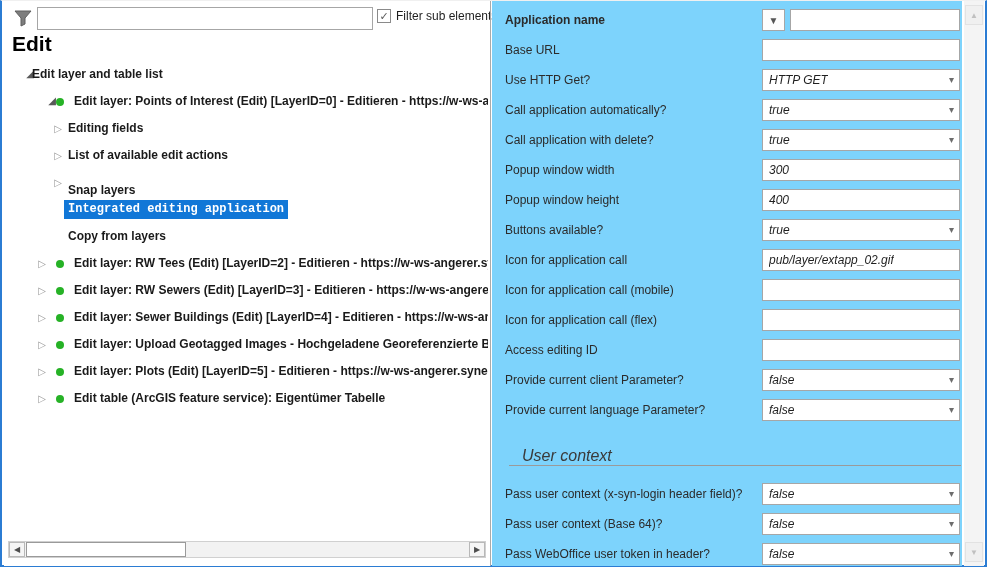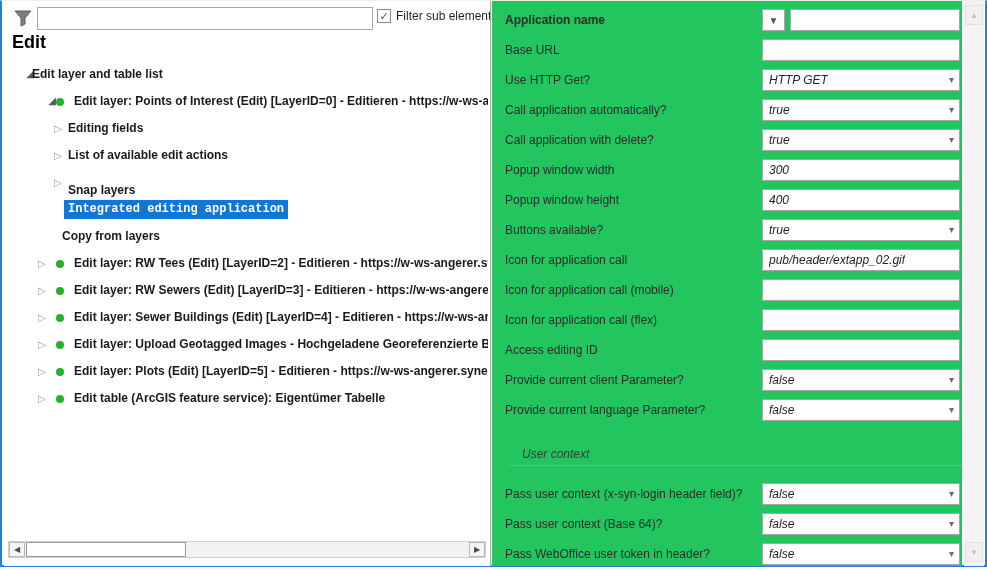--- a/index.html
+++ b/index.html
@@ -15,50 +15,50 @@
   .filter-input {
     position:absolute; left:33px; top:6px; width:336px; height:23px;
     border:1px solid #a6a6a6; font:12px "Liberation Sans",sans-serif; padding:0 5px; color:#222; outline:none;
   }
   .chk-wrap { position:absolute; left:373px; top:8px; display:flex; align-items:center; gap:5px; }
   .chk-box {
     width:14px; height:14px; border:1px solid #8a8a8a; background:#fff; display:inline-flex;
     align-items:center; justify-content:center; font-size:11px; color:#5a5a5a; line-height:1;
   }
   .chk-label { font-size:12px; color:#1f1f1f; white-space:nowrap; }
-  .page-title { position:absolute; left:8px; top:31px; font-size:18px; font-weight:bold; color:#000; }
+  .page-title { position:absolute; left:8px; top:31px; font-size:21px; font-weight:bold; color:#000; }
   .tree { position:absolute; left:0; top:60px; width:484px; height:476px; overflow:hidden; }
   .tree-row { position:relative; height:27px; display:flex; align-items:center; white-space:nowrap; }
   .tw-glyph { position:absolute; top:0; height:27px; width:16px; display:flex; align-items:center; justify-content:center; }
   .glyph-expanded { font-size:10px; color:#595959; transform:translateY(-1px); }
   .glyph-collapsed { font-size:10px; color:#9a9a9a; }
   .tree-dot { position:absolute; top:10px; width:8px; height:8px; border-radius:50%; }
   .tree-label { position:absolute; top:4px; font-size:12px; font-weight:600; color:#1a1a1a; padding:2px 4px; line-height:15px; }
   .tree-label.selected { background:#1177d7; color:#fff; }
   
   .hscroll { position:absolute; left:4px; top:540px; width:478px; height:17px; background:#f2f2f2; border:1px solid #d0d0d0; }
   .hs-btn { position:absolute; top:0; width:16px; height:15px; background:#f5f5f5; border:1px solid #b8b8b8; color:#4d4d4d; font-size:8px; display:flex; align-items:center; justify-content:center; }
   .hs-left { left:0; }
   .hs-right { right:0; }
   .hs-thumb { position:absolute; left:17px; top:0; width:160px; height:15px; background:#fff; border:1px solid #9a9a9a; }
   
-  .right-panel { position:absolute; left:490px; top:0; width:470px; height:565px; background:#22c55e; }
+  .right-panel { position:absolute; left:490px; top:0; width:470px; height:565px; background:#7dd3fc; }
   .form-row { position:absolute; left:0; width:470px; height:22px; }
   .form-label { position:absolute; left:13px; top:4px; font-size:12px; color:#2b2b2b; white-space:nowrap; }
   .form-label.bold { font-weight:bold; }
   .ctl { position:absolute; left:270px; top:0; width:198px; height:22px; border:1px solid #a6a6a6; background:#fff;
          font:italic 12px "Liberation Sans",sans-serif; color:#1f1f1f; padding:0 6px; display:flex; align-items:center; }
   .ctl.is-input { font-style:italic; }
   .ctl .val { overflow:hidden; white-space:nowrap; }
   .ctl .dd-arrow { position:absolute; right:5px; top:4px; font-size:10px; color:#6d6d6d; font-style:normal; }
   .combo-btn { position:absolute; left:270px; top:0; width:23px; height:22px; border:1px solid #a6a6a6; background:#fdfdfd;
                display:flex; align-items:center; justify-content:center; font-size:10px; color:#555; }
   .ctl.short { left:298px; width:170px; }
   .section-hdr { position:absolute; left:0; width:470px; }
-  .section-title { position:absolute; left:30px; top:0; font-size:12px; font-style:italic; color:#3a3a3a; }
+  .section-title { position:absolute; left:30px; top:0; font-size:16px; font-style:italic; color:#3a3a3a; }
   .section-line { position:absolute; left:17px; top:18px; width:452px; height:1px; background:#9a9a9a; }
   
   .vscroll { position:absolute; left:472px; top:0; width:20px; height:565px; background:#f4f4f4; }
   .vs-btn { position:absolute; left:1px; width:18px; height:20px; background:#f0f0f0; border:1px solid #e2e2e2; color:#c0c0c0; font-size:8px; display:flex; align-items:center; justify-content:center; }
   .vs-up { top:4px; }
   .vs-down { top:541px; }
 </style>
 </head>
 <body>
 
@@ -98,21 +98,21 @@
           <span class="tree-label" style="left: 60px;">List of available edit actions</span>
         </div>
         <div class="tree-row">
           <span class="tw-glyph glyph-collapsed" style="left: 46px;">▷</span>
           <span class="tree-label" style="left: 60px; margin-top: 8px;">Snap layers</span>
         </div>
         <div class="tree-row">
           <span class="tree-label selected" style="left: 60px; font-family: Liberation Mono, monospace;">Integrated editing application</span>
         </div>
         <div class="tree-row">
-          <span class="tree-label" style="left: 54px; text-align: right;">Copy from layers</span>
+          <span class="tree-label" style="left: 60px; text-align: right;">Copy from layers</span>
         </div>
         <div class="tree-row">
           <span class="tw-glyph glyph-collapsed" style="left: 30px;">▷</span>
           <span class="tree-dot" style="left: 52px; background: rgb(38, 178, 38);"></span>
           <span class="tree-label" style="left: 66px;">Edit layer: RW Tees (Edit) [LayerID=2] - Editieren - https://w-ws-angerer.synergis.inte</span>
         </div>
         <div class="tree-row">
           <span class="tw-glyph glyph-collapsed" style="left: 30px;">▷</span>
           <span class="tree-dot" style="left: 52px; background: rgb(38, 178, 38);"></span>
           <span class="tree-label" style="left: 66px;">Edit layer: RW Sewers (Edit) [LayerID=3] - Editieren - https://w-ws-angerer.synergis.i</span>
@@ -199,21 +199,21 @@
         <div class="form-row" style="top: 218px;">
           <span class="form-label">Buttons available?</span>
           <div class="ctl">
             <span class="val">true</span>
             <span class="dd-arrow">▾</span>
           </div>
         </div>
         <div class="form-row" style="top: 248px;">
           <span class="form-label">Icon for application call</span>
           <div class="ctl is-input">
-            <span class="val">pub/header/extapp_02.gif</span>
+            <span class="val">pub/layer/extapp_02.gif</span>
           </div>
         </div>
         <div class="form-row" style="top: 278px;">
           <span class="form-label">Icon for application call (mobile)</span>
           <div class="ctl is-input">
             <span class="val"></span>
           </div>
         </div>
         <div class="form-row" style="top: 308px;">
           <span class="form-label">Icon for application call (flex)</span>

